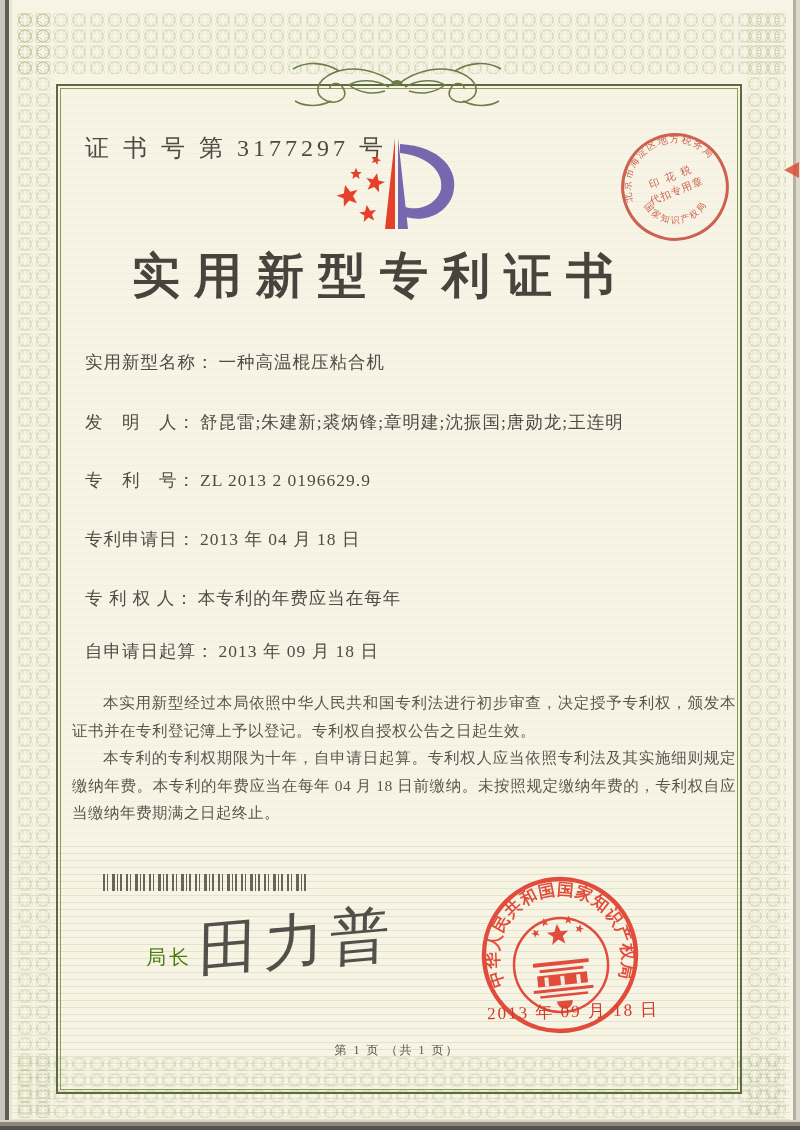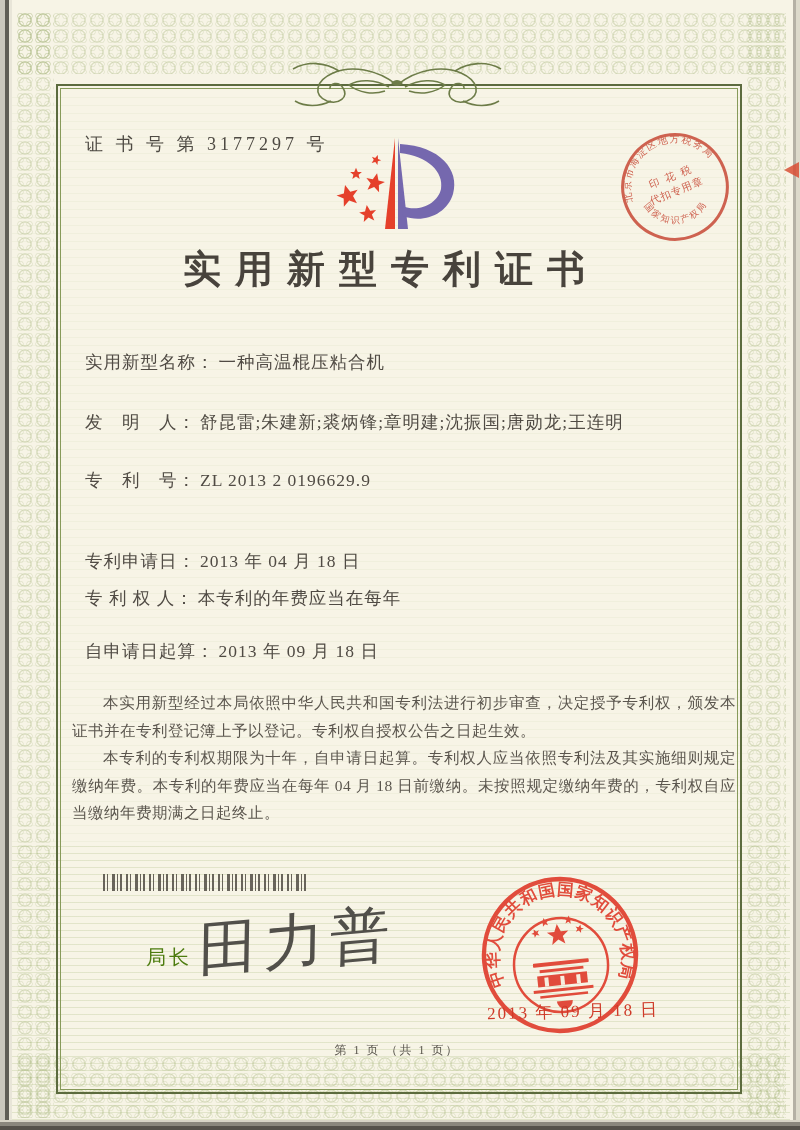--- a/index.html
+++ b/index.html
@@ -28,24 +28,24 @@
     background:repeating-linear-gradient(0deg, rgba(150,172,100,.22) 0 1px, rgba(0,0,0,0) 1px 7px);}
   .waves-soft{position:absolute;left:12px;top:90px;width:778px;height:752px;
     background:repeating-linear-gradient(0deg, rgba(150,172,100,.07) 0 1px, rgba(0,0,0,0) 1px 8px);}
   
   .frame{position:absolute;left:56px;top:84px;width:682px;height:1006px;
     border:2px solid #5c6b3e;}
   .frame-inner{position:absolute;left:2px;top:2px;right:2px;bottom:2px;
     border:1px solid #879a5a;}
   .ornament{position:absolute;left:285px;top:57px;width:224px;height:56px;}
   
-  .cert-no{position:absolute;left:85px;top:132px;font-size:18px;color:#4e4a43;letter-spacing:4px;}
+  .cert-no{position:absolute;left:85px;top:132px;font-size:24px;color:#4e4a43;letter-spacing:4px;}
   .logo{position:absolute;left:298px;top:126px;width:200px;height:120px;}
   .title{position:absolute;left:56px;top:244px;width:634px;text-align:center;
-    font-size:38px;font-weight:600;color:#48433c;letter-spacing:14px;text-indent:14px;padding-left:11px;}
+    font-size:48px;font-weight:600;color:#48433c;letter-spacing:14px;text-indent:14px;}
   .field{position:absolute;left:85px;font-size:17.5px;color:#504b44;letter-spacing:1px;white-space:nowrap;}
   .field .val{margin-left:4px;}
   .paras{position:absolute;left:72px;top:674px;width:664px;font-size:15.5px;line-height:27.5px;
     color:#5b564e;text-align:justify;letter-spacing:.5px;margin-top:15px;}
   .paras p{margin:0;text-indent:2em;}
   .barcode{position:absolute;left:103px;top:874px;width:207px;height:17px;opacity:.85;
     background:repeating-linear-gradient(90deg,
       #504b43 0 2px, rgba(0,0,0,0) 2px 4px,
       #504b43 4px 5px, rgba(0,0,0,0) 5px 9px,
       #504b43 9px 12px, rgba(0,0,0,0) 12px 14px,
@@ -138,21 +138,21 @@
 
 <div class="field" style="top:350px;">
   <span>实用新型名称：</span><span class="val">一种高温棍压粘合机</span>
 </div>
 <div class="field" style="top:410px;">
   <span>发　明　人：</span><span class="val">舒昆雷;朱建新;裘炳锋;章明建;沈振国;唐勋龙;王连明</span>
 </div>
 <div class="field" style="top:468px;">
   <span>专　利　号：</span><span class="val">ZL 2013 2 0196629.9</span>
 </div>
-<div class="field" style="top:549px;">
+<div class="field" style="top:527px;">
   <span>专利申请日：</span><span class="val">2013 年 04 月 18 日</span>
 </div>
 <div class="field" style="top:586px;">
   <span>专 利 权 人：</span><span class="val">本专利的年费应当在每年</span>
 </div>
 <div class="field" style="top:639px;">
   <span>自申请日起算：</span><span class="val">2013 年 09 月 18 日</span>
 </div>
 
 <div class="paras">

